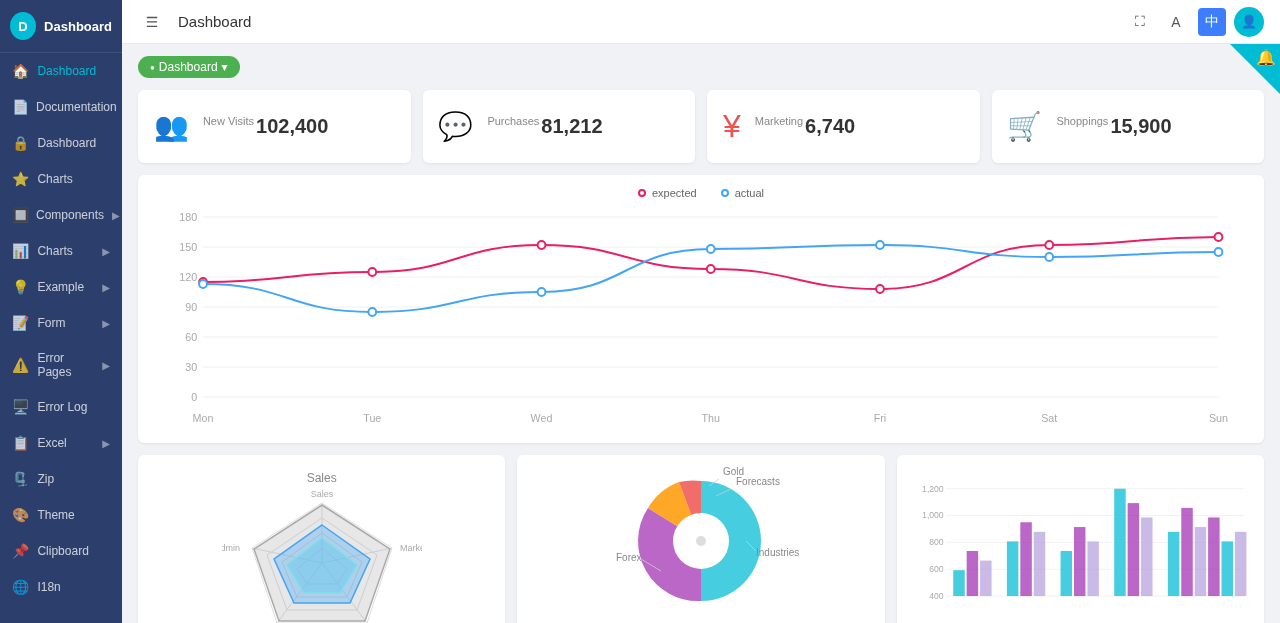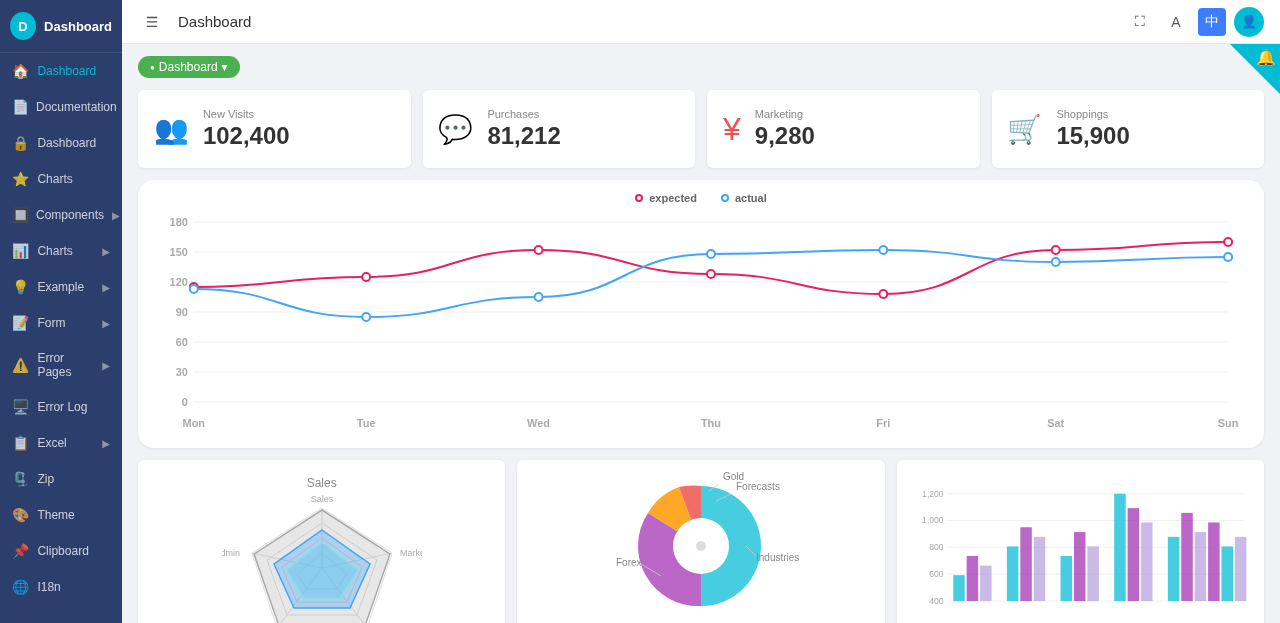--- a/index.html
+++ b/index.html
@@ -128,31 +128,30 @@
       gap: 14px;
       box-shadow: 0 1px 3px rgba(0,0,0,0.07);
     }
     .stat-icon {
       font-size: 28px;
     }
     .stat-icon.teal { color: #26c6da; }
     .stat-icon.blue { color: #42a5f5; }
     .stat-icon.red { color: #ef5350; }
     .stat-icon.green { color: #26a69a; }
-    .stat-info { display: flex; flex-direction: column; gap: 2px; }
+    .stat-info { display: flex; flex-direction: row; gap: 2px; }
     .stat-label { font-size: 11px; color: #888; }
-    .stat-value { font-size: 24px; font-weight: 600; color: #333; }
+    .stat-value { font-size: 20px; font-weight: 600; color: #333; }
 
     
     .chart-card {
       background: #fff;
-      border-radius: 16px;
-      padding: 12px 16px;
+      border-radius: 6px;
+      padding: 12px 26px;
       box-shadow: 0 1px 3px rgba(0,0,0,0.07);
-      font-weight: bold;
     }
     .chart-legend {
       display: flex;
       justify-content: center;
       gap: 24px;
       margin-bottom: 8px;
     }
     .legend-item {
       display: flex; align-items: center; gap: 6px;
       font-size: 11px; color: #666;
@@ -341,21 +340,21 @@
       <div class="stat-icon blue" style="font-size:28px">💬</div>
       <div class="stat-info">
         <span class="stat-label">Purchases</span>
         <span class="stat-value">81,212</span>
       </div>
     </div>
         <div class="stat-card">
       <div class="stat-icon red" style="font-size:32px">¥</div>
       <div class="stat-info">
         <span class="stat-label">Marketing</span>
-        <span class="stat-value">9,280</span>
+        <span class="stat-value">6,740</span>
       </div>
     </div>
         <div class="stat-card">
       <div class="stat-icon green" style="font-size:28px">🛒</div>
       <div class="stat-info">
         <span class="stat-label">Shoppings</span>
         <span class="stat-value">15,900</span>
       </div>
     </div>
       </div>

